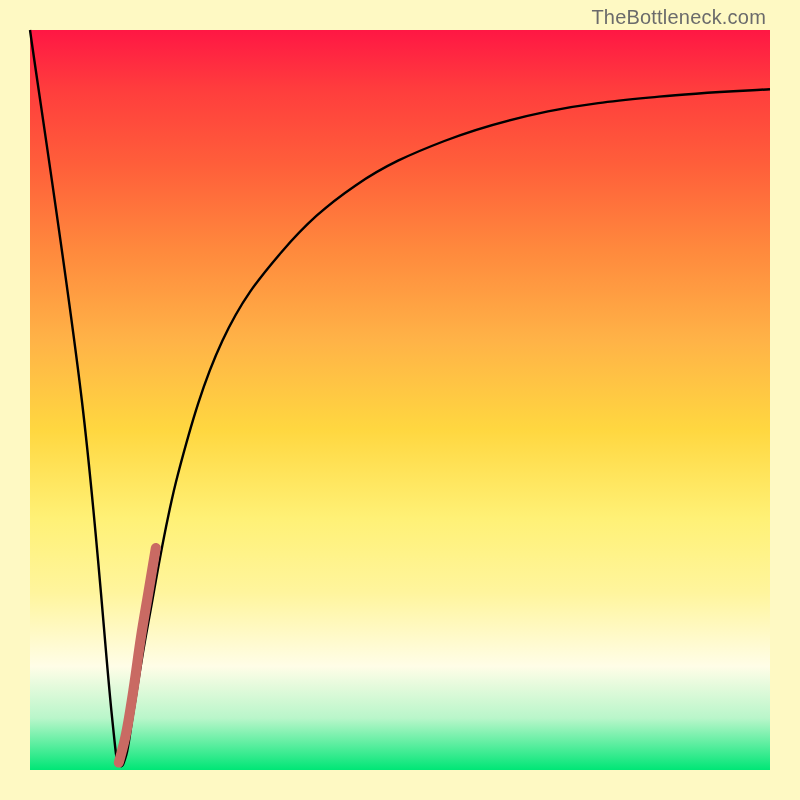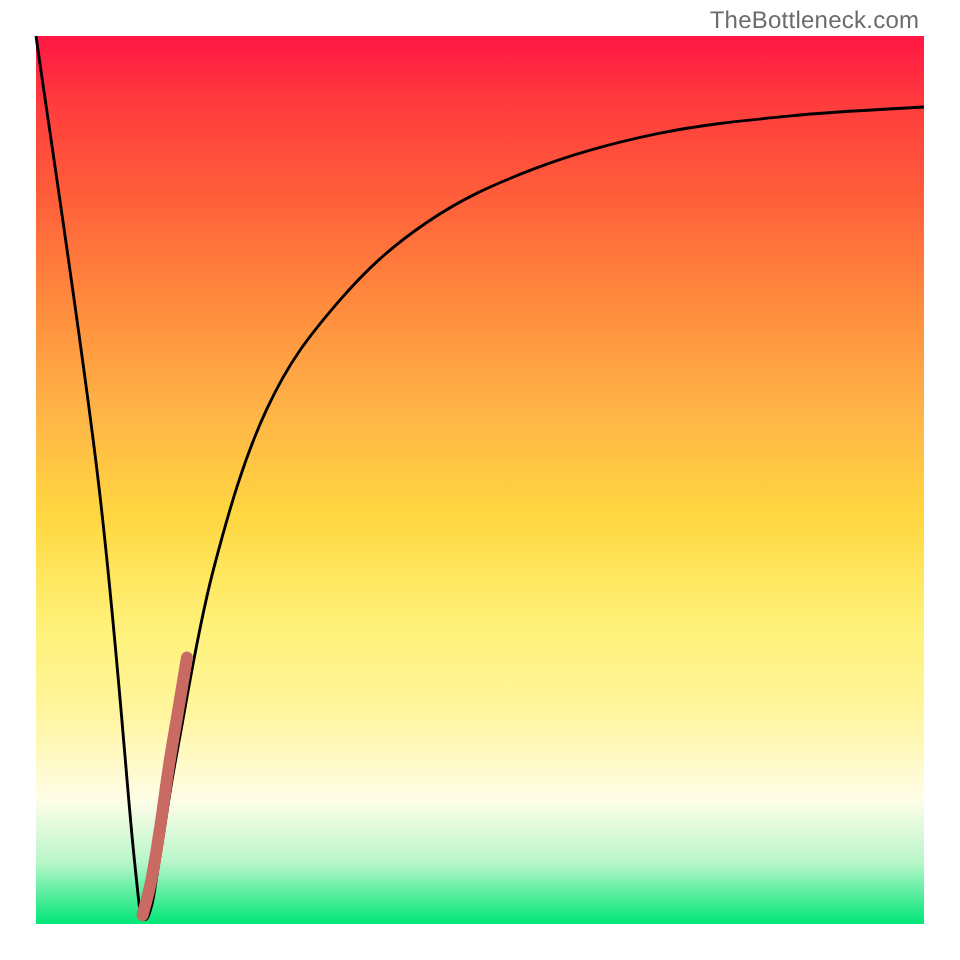--- a/index.html
+++ b/index.html
@@ -1,21 +1,21 @@
 <!DOCTYPE html>
 <html><head>
 <meta charset="utf-8">
 <style>
   * { margin: 0; padding: 0; box-sizing: border-box; }
   html, body { width: 800px; height: 800px; overflow: hidden; background: #000; }
   .container {
     width: 800px;
     height: 800px;
     position: relative;
-    background: #ffffff;
+    background: #fef9c3;
   }
   .plot-area {
     position: absolute;
     left: 30px;
     top: 30px;
     width: 740px;
     height: 740px;
     background: linear-gradient(to bottom,
       #ff1744 0%,
       #ff3d3d 8%,

